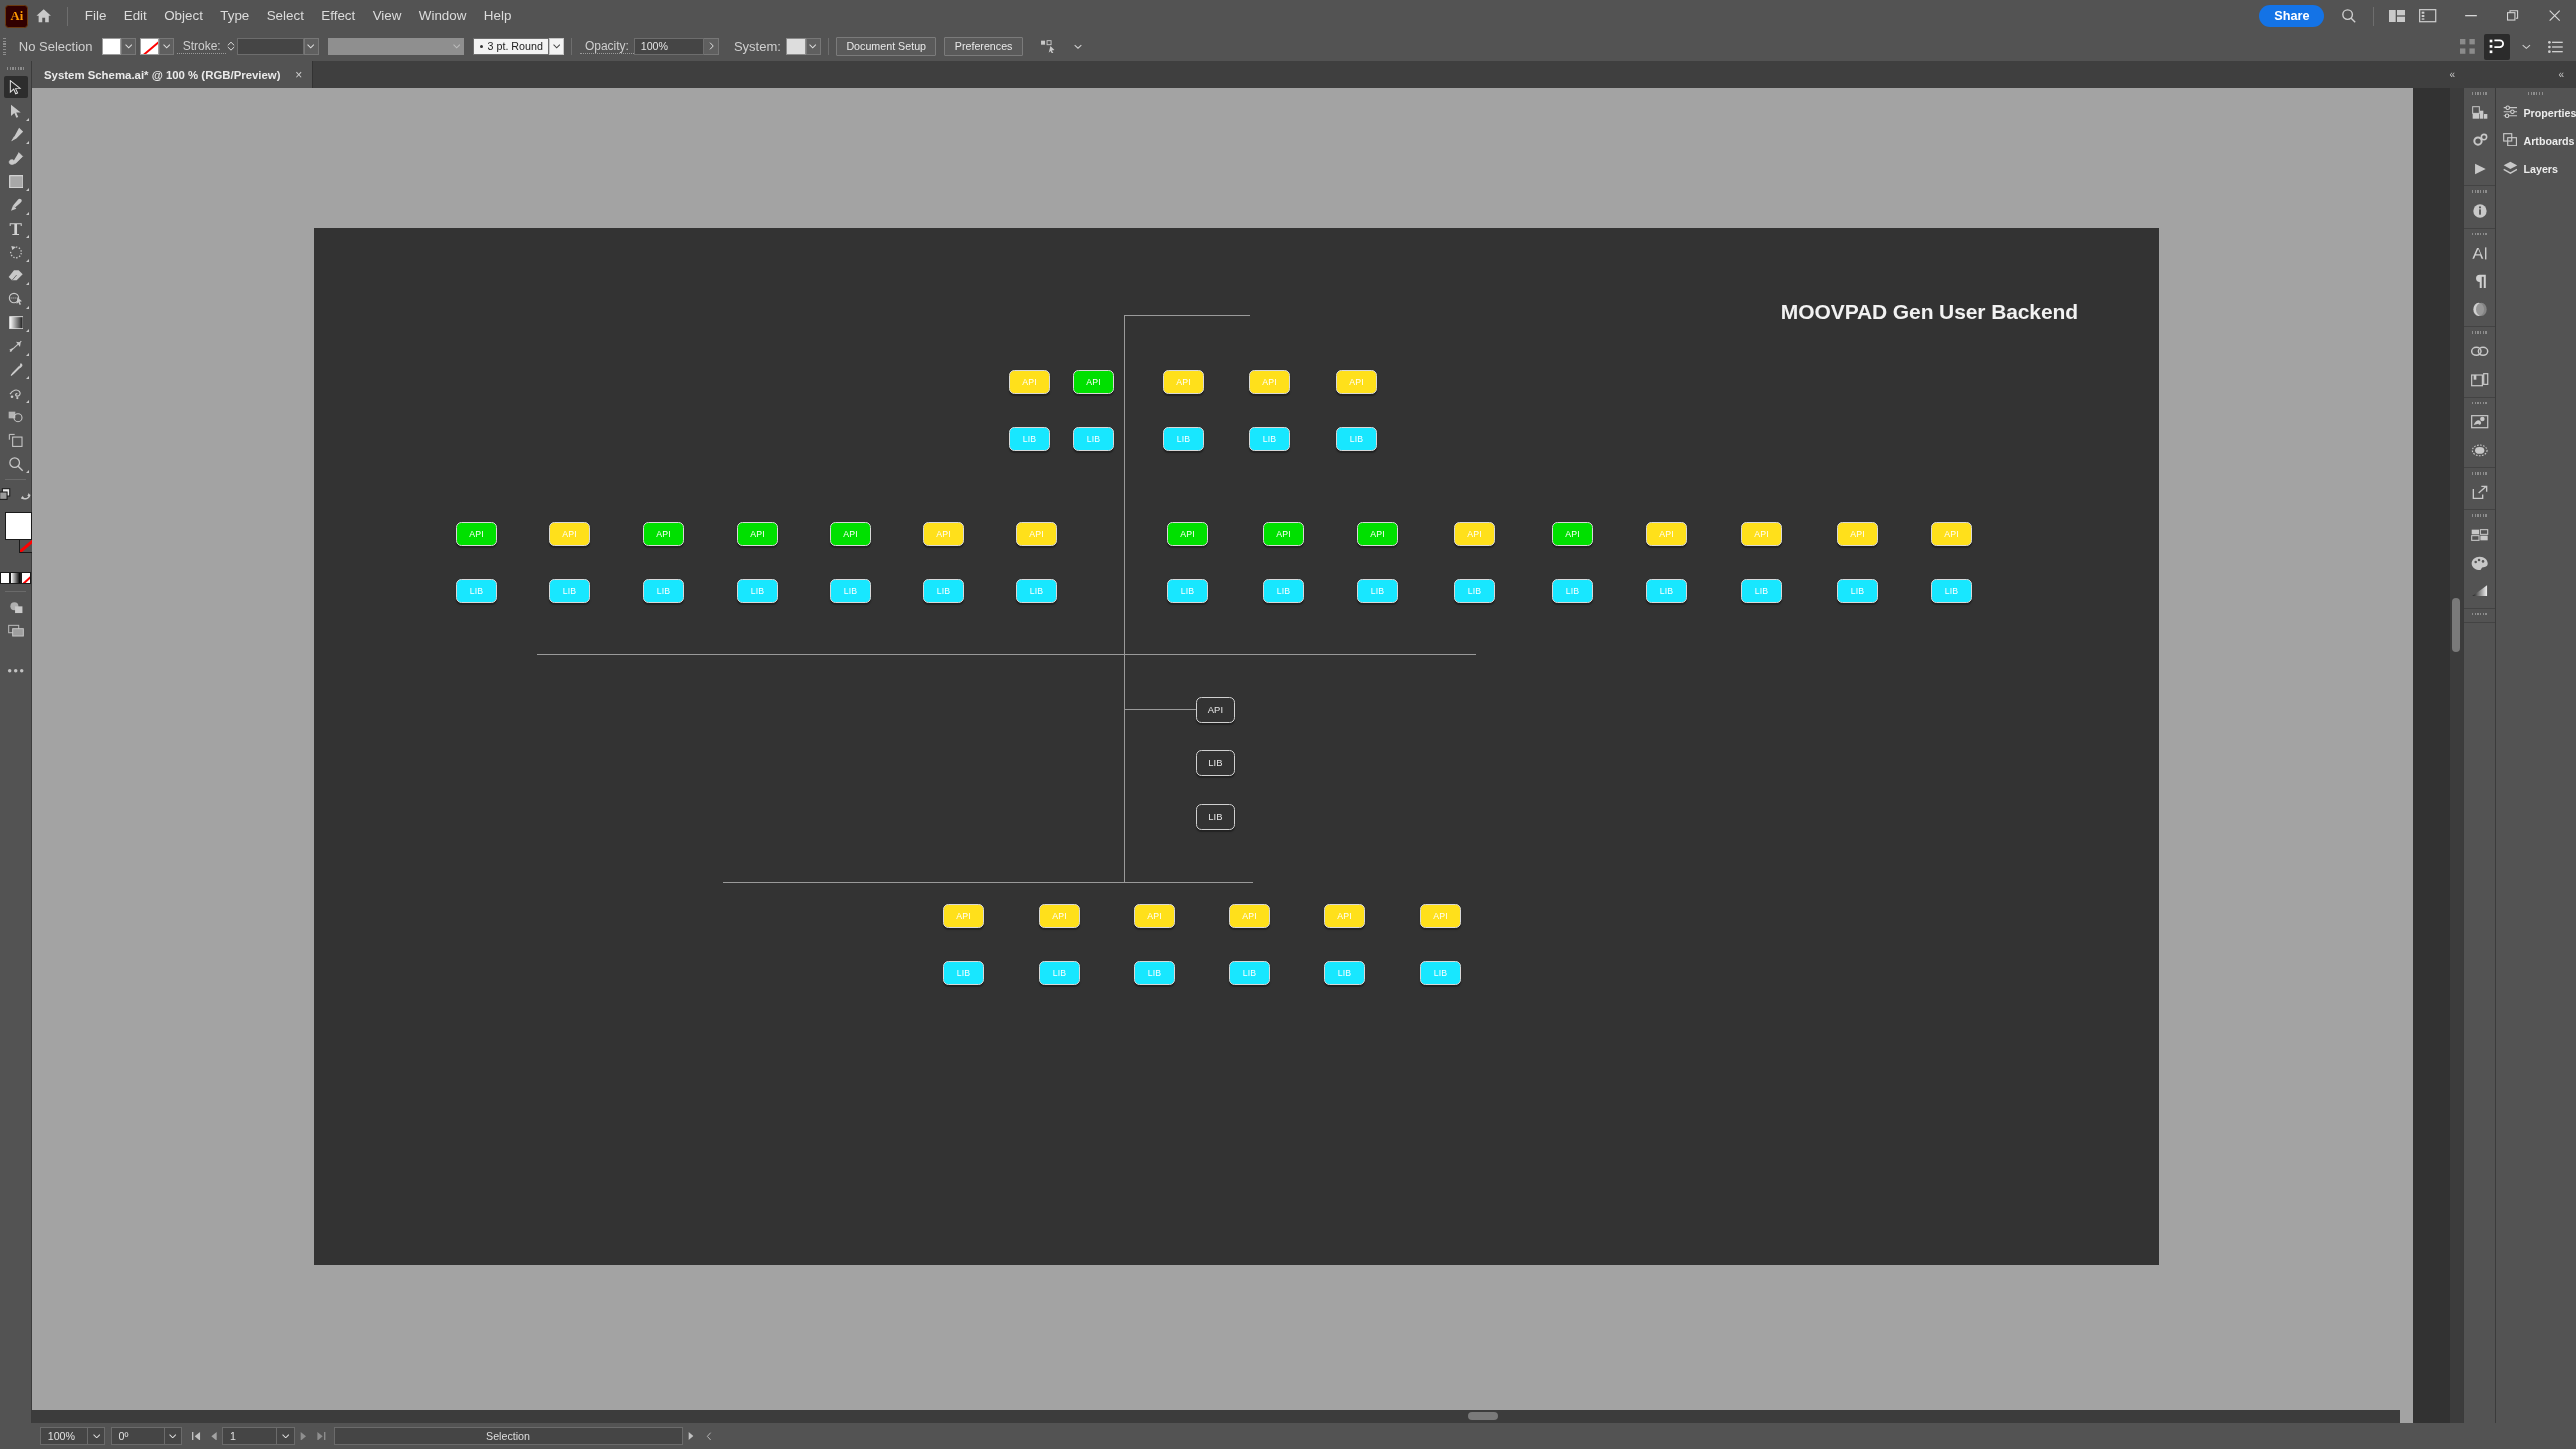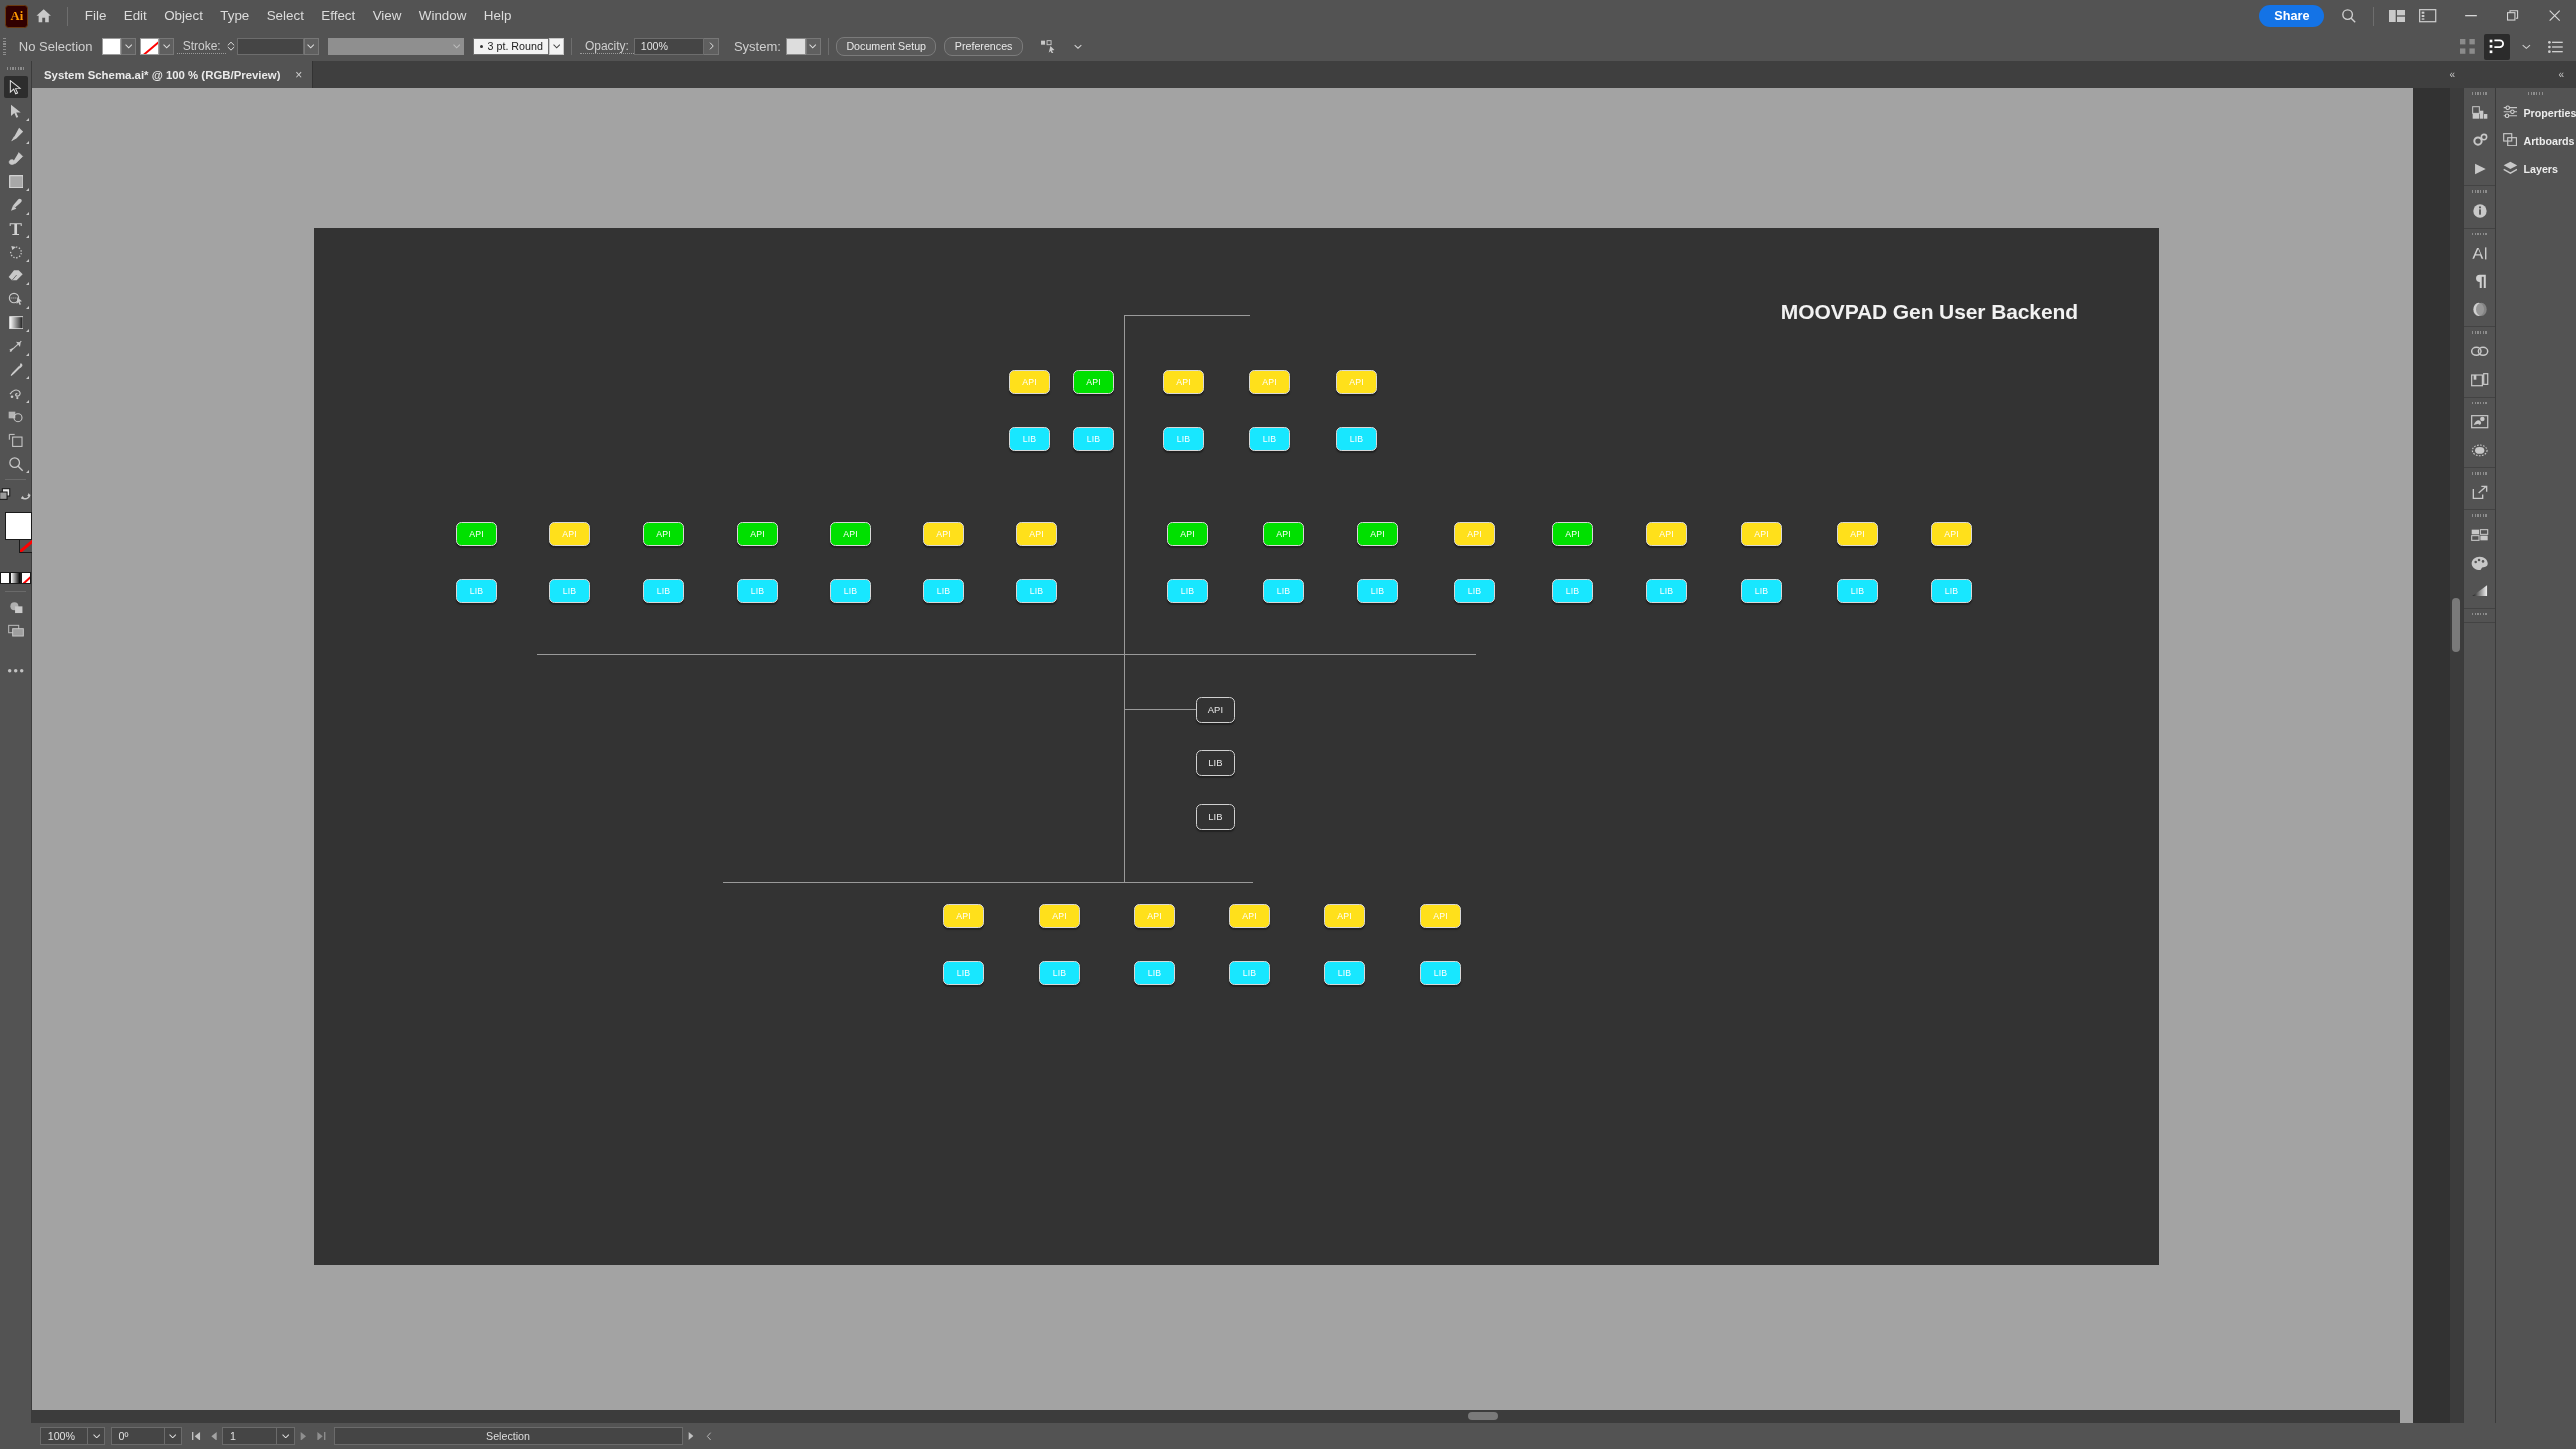--- a/index.html
+++ b/index.html
@@ -63,21 +63,21 @@
   .spin{ width:10.7px; height:17.4px; display:flex; flex-direction:column; justify-content:center; align-items:center; }
   .field{
     height:17.4px; background:#454545; border:0.7px solid #6d6d6d; display:flex; align-items:center;
     padding:0 5.4px; font-size:10.7px; color:#e2e2e2;
   }
   .field.wide{ width:67px; }
   .field.grey{ background:#8f8f8f; border-color:#8f8f8f; width:121px; }
   .field.white{ background:#f3f3f3; color:#222; }
   .cb-sep{ width:0.7px; height:17.4px; background:#6e6e6e; margin:0 7.4px; }
   .cb-btn{
-    height:19px; background:#5a5a5a; border:0.7px solid #7b7b7b; border-radius:8px;
+    height:19px; background:#5a5a5a; border:0.7px solid #7b7b7b; border-radius:1px;
     padding:0 9.4px; font-size:10.7px; color:#e8e8e8; display:flex; align-items:center;
   }
   .dotmark{ width:3.4px; height:3.4px; border-radius:50%; background:#333; margin-right:4.7px; }
   .cb-right{ position:absolute; right:0; top:0; height:29.5px; display:flex; align-items:center; }
   .cb-icon{ width:29.5px; height:29.5px; display:flex; align-items:center; justify-content:center; }
   .cb-icon.active{ background:#2b2b2b; border-radius:2px; width:25.5px; height:25.5px; margin:0 2px;}
 
   
   .tabbar{
     position:absolute; left:0; top:61px; width:2576px; height:27px; background:#3f3f3f;

